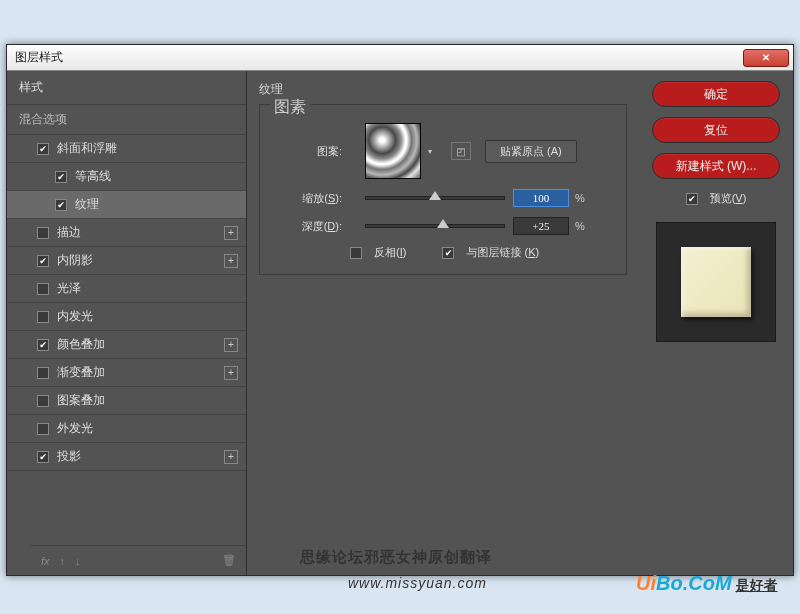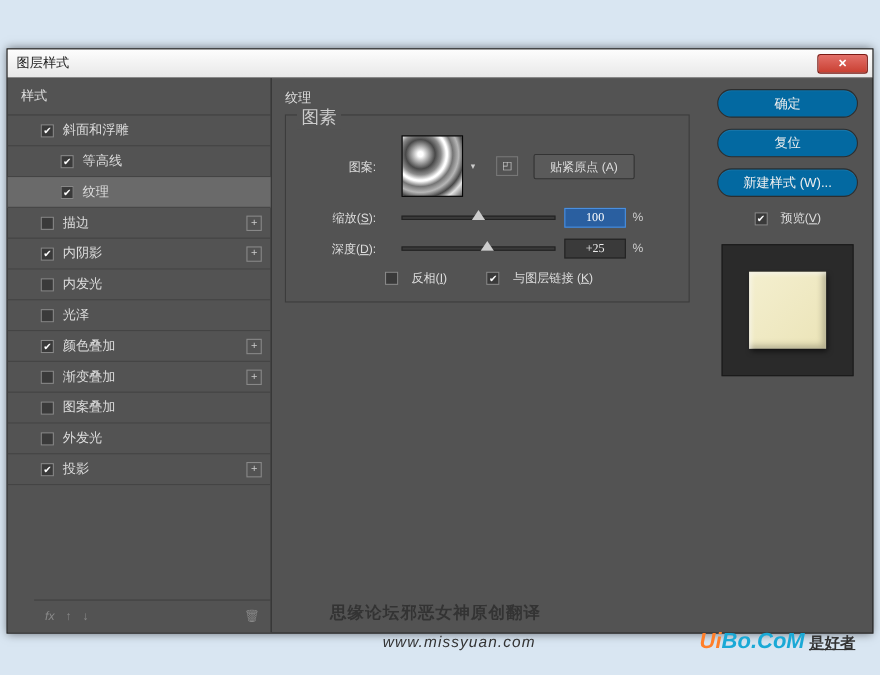--- a/index.html
+++ b/index.html
@@ -93,21 +93,21 @@
   width: 12px; height: 12px; border: 1px solid #888; background: #3a3a3a;
   margin-right: 6px; display: inline-flex; align-items: center; justify-content: center;
 }
 .cb.checked::after { content: "✔"; font-size: 9px; color: #fff; }
 .cb-label { font-size: 11px; color: #ddd; }
 .cb-label .ul { text-decoration: underline; }
 .cb-row { display: flex; align-items: center; margin-left: 78px; gap: 6px; margin-top: 10px; }
 
 .rightcol { width: 154px; padding: 10px 12px; display: flex; flex-direction: column; align-items: center; gap: 10px; }
 .pill-btn {
-  width: 128px; height: 26px; background: #0369a1; border: 1px solid #2e2e2e;
+  width: 128px; height: 26px; background: #b91c1c; border: 1px solid #2e2e2e;
   border-radius: 13px; color: #eee; font-size: 12px; display: flex;
   align-items: center; justify-content: center; box-shadow: inset 0 1px 0 rgba(255,255,255,0.08);
 }
 .preview-row { display: flex; align-items: center; gap: 6px; margin-top: 2px; }
 .preview-box {
   width: 120px; height: 120px; background: #2a2a2a; border: 1px solid #1a1a1a;
   display: flex; align-items: center; justify-content: center; margin-top: 6px;
 }
 .preview-inner {
   width: 70px; height: 70px; background: linear-gradient(135deg, #f4efcf, #ebe4b8);
@@ -128,20 +128,21 @@
     <span class="titlebar-title">图层样式</span>
     <div class="close-btn">
       <span>✕</span>
     </div>
   </div>
 
   <div class="body">
 
     <div class="sidebar">
       <div class="sidebar-head">样式</div>
+      <div class="sidebar-sub">混合选项</div>
       <div id="sidebar-items">
           <div class="side-item indent1">
             <span class="side-cb checked"></span>
             <span>斜面和浮雕</span>
           </div>
           <div class="side-item indent2">
             <span class="side-cb checked"></span>
             <span>等高线</span>
           </div>
           <div class="side-item indent2 selected">
@@ -153,25 +154,25 @@
             <span>描边</span>
             <span class="side-plus">+</span>
           </div>
           <div class="side-item indent1">
             <span class="side-cb checked"></span>
             <span>内阴影</span>
             <span class="side-plus">+</span>
           </div>
           <div class="side-item indent1">
             <span class="side-cb"></span>
+            <span>光泽</span>
+          </div>
+          <div class="side-item indent1">
+            <span class="side-cb"></span>
             <span>内发光</span>
-          </div>
-          <div class="side-item indent1">
-            <span class="side-cb"></span>
-            <span>光泽</span>
           </div>
           <div class="side-item indent1">
             <span class="side-cb checked"></span>
             <span>颜色叠加</span>
             <span class="side-plus">+</span>
           </div>
           <div class="side-item indent1">
             <span class="side-cb"></span>
             <span>渐变叠加</span>
             <span class="side-plus">+</span>

